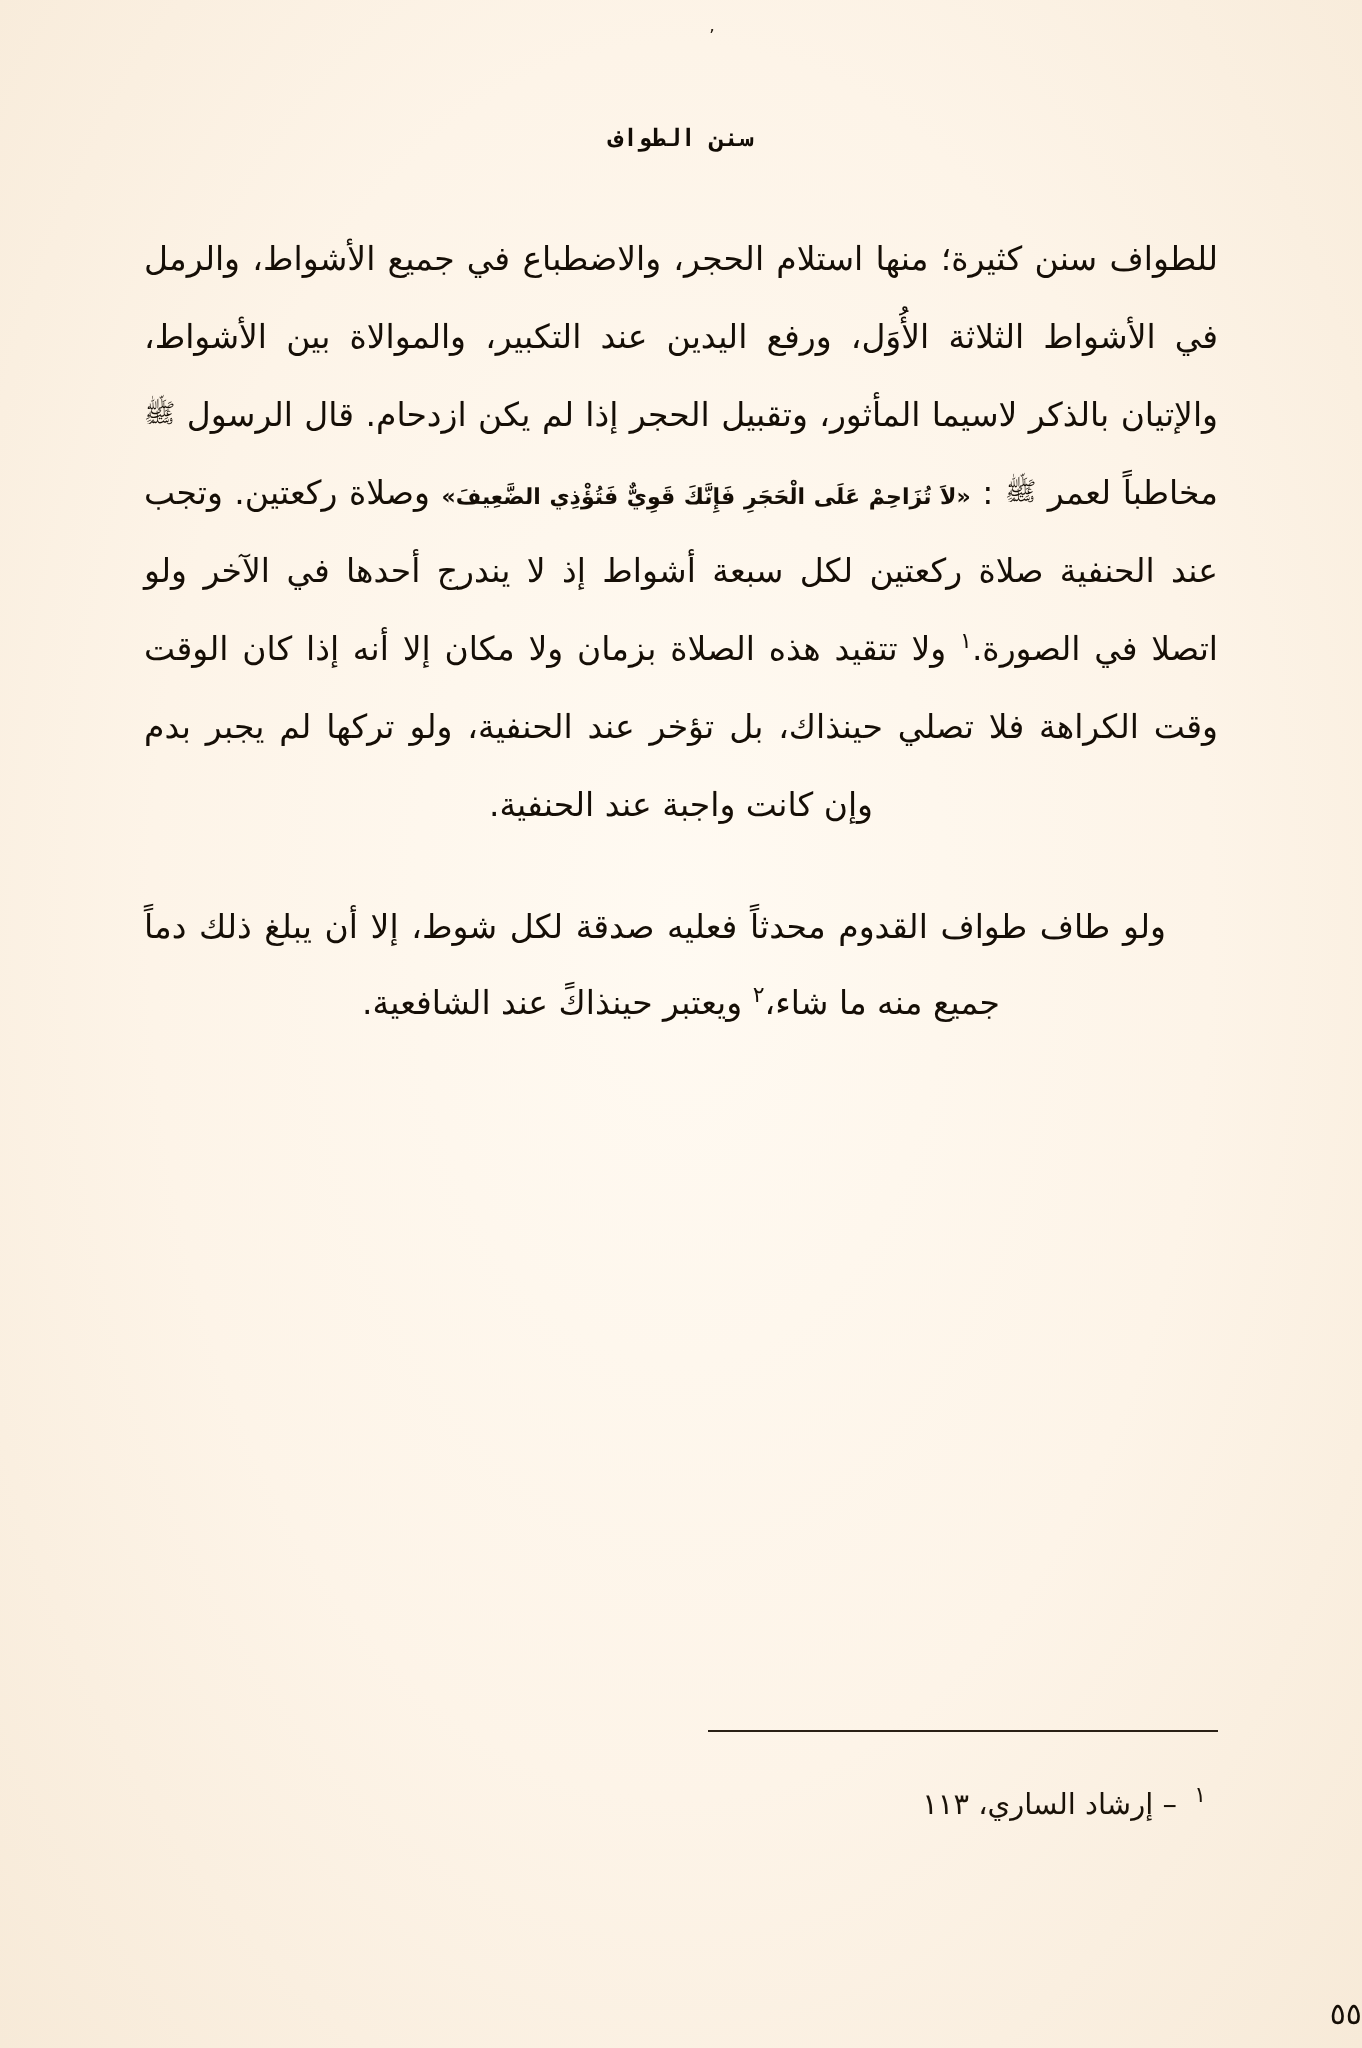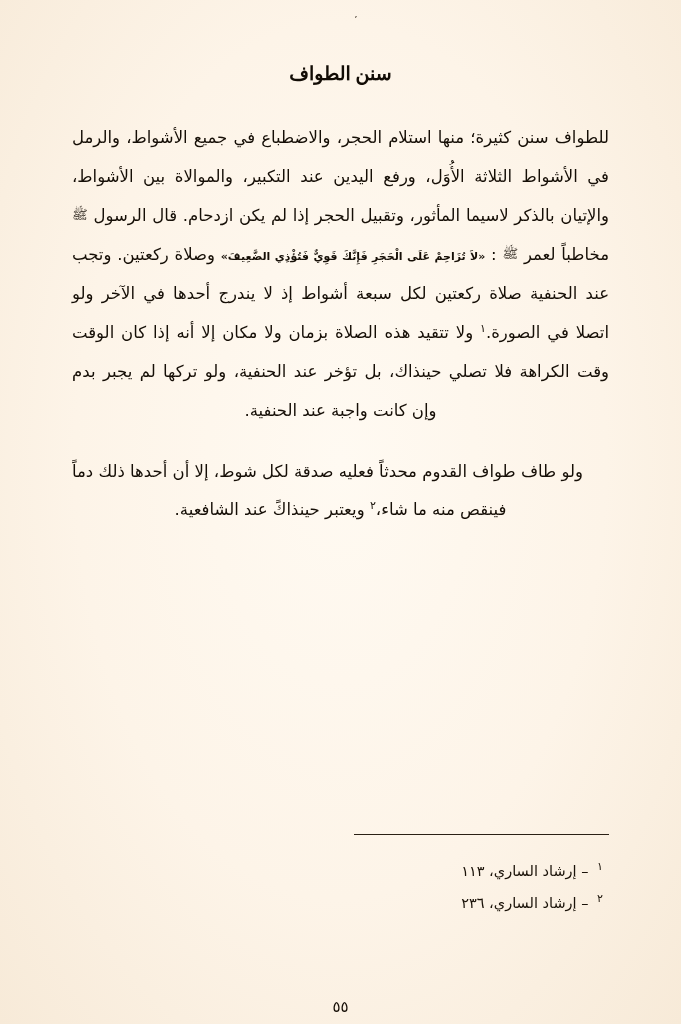--- a/index.html
+++ b/index.html
@@ -23,23 +23,23 @@
   }
   .page-inner {
     position: absolute;
     top: 62px;
     left: 72px;
     right: 72px;
     bottom: 40px;
   }
   .title {
     text-align: center;
-    font-size: 19px;
+    font-size: 12px;
     font-weight: bold;
-    font-family: Liberation Serif, serif;
+    font-family: Liberation Mono, monospace;
     letter-spacing: 0;
     margin: 0 0 34px 0;
     color: #120c05;
   }
   .body-text {
     font-size: 16.5px;
     line-height: 2.36;
     text-align: justify;
     text-align-last: center;
     direction: rtl;
@@ -86,21 +86,20 @@
   .fn-mark {
     font-size: 11px;
     vertical-align: 6px;
     margin-left: 4px;
   }
   .page-number {
     position: absolute;
     bottom: 8px;
     left: 0;
     right: 0;
-    text-align: center;
     font-size: 15px;
     color: #150e06;
   }
   .tiny-mark {
     position: absolute;
     top: 14px;
     left: 50%;
     transform: translateX(14px);
     font-size: 9px;
     color: #2b2116;
@@ -120,32 +119,28 @@
 <body>
 
 <div class="page">
   <div class="tiny-mark">ʼ</div>
   <div class="page-inner">
 
     <h1 class="title">سنن الطواف</h1>
 
     <div class="body-text">
       <p class="para" id="para-1"><span>للطواف سنن كثيرة؛ منها استلام الحجر، والاضطباع في جميع الأشواط، والرمل في الأشواط الثلاثة الأُوَل، ورفع اليدين عند التكبير، والموالاة بين الأشواط، والإتيان بالذكر لاسيما المأثور، وتقبيل الحجر إذا لم يكن ازدحام. قال الرسول </span><span class="smallsym">ﷺ</span><span> مخاطباً لعمر </span><span class="smallsym">ﷺ</span><span> : </span><span class="hadith">«لاَ تُزَاحِمْ عَلَى الْحَجَرِ فَإِنَّكَ قَوِيٌّ فَتُؤْذِي الضَّعِيفَ»</span><span> وصلاة ركعتين. وتجب عند الحنفية صلاة ركعتين لكل سبعة أشواط إذ لا يندرج أحدها في الآخر ولو اتصلا في الصورة.</span><sup class="ref">١</sup><span> ولا تتقيد هذه الصلاة بزمان ولا مكان إلا أنه إذا كان الوقت وقت الكراهة فلا تصلي حينذاك، بل تؤخر عند الحنفية، ولو تركها لم يجبر بدم وإن كانت واجبة عند الحنفية.</span></p>
-      <p class="para indent" id="para-2"><span>ولو طاف طواف القدوم محدثاً فعليه صدقة لكل شوط، إلا أن أحدها ذلك دماً فينقص منه ما شاء،</span><sup class="ref">٢</sup><span> ويعتبر حينذاكً عند الشافعية.</span></p>
+      <p class="para indent" id="para-2"><span>ولو طاف طواف القدوم محدثاً فعليه صدقة لكل شوط، إلا أن يبلغ ذلك دماً جميع منه ما شاء،</span><sup class="ref">٢</sup><span> ويعتبر حينذاكً عند الشافعية.</span></p>
     </div>
 
     <div class="footnotes-wrap">
       <hr class="fn-sep">
       <div class="footnotes">
         <div class="fn">
           <span class="fn-mark">١</span>
           <span>– إرشاد الساري، ١١٣</span>
         </div>
-        <div class="fn">
-          <span class="fn-mark">٢</span>
-          <span>– إرشاد الساري، ٢٣٦</span>
-        </div>
       </div>
     </div>
 
   </div>
   <div class="page-number">٥٥</div>
 </div>
 
 </body></html>

